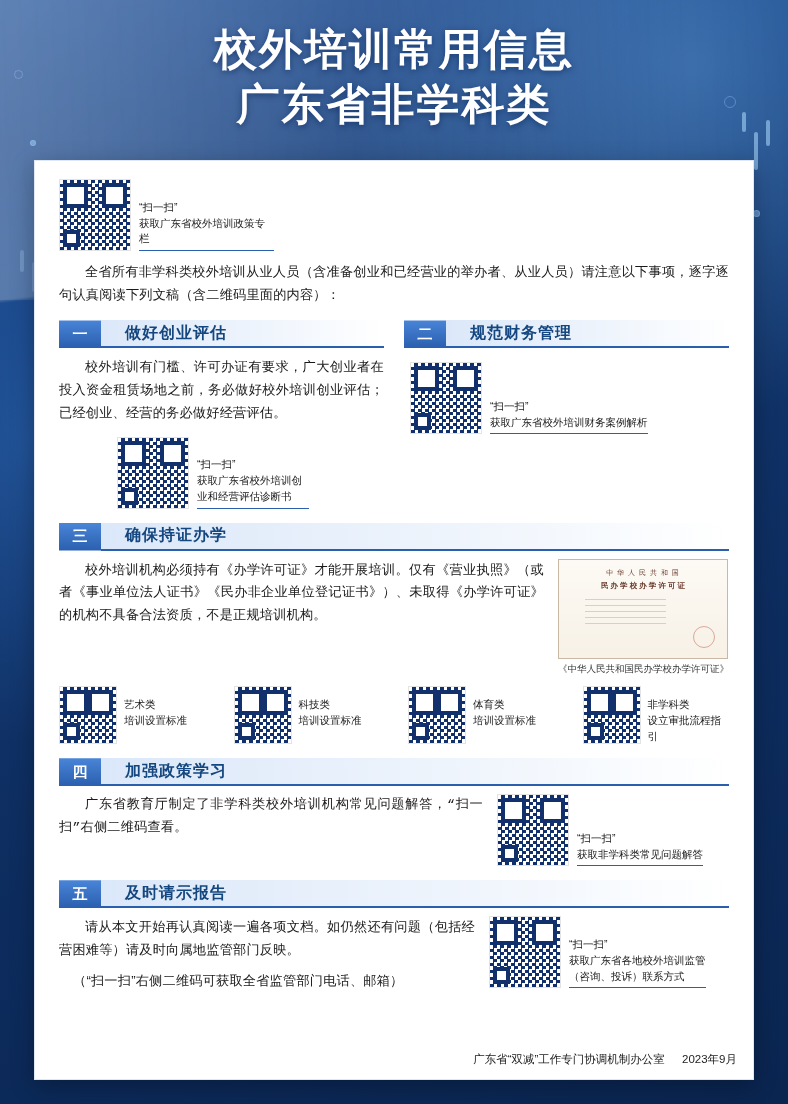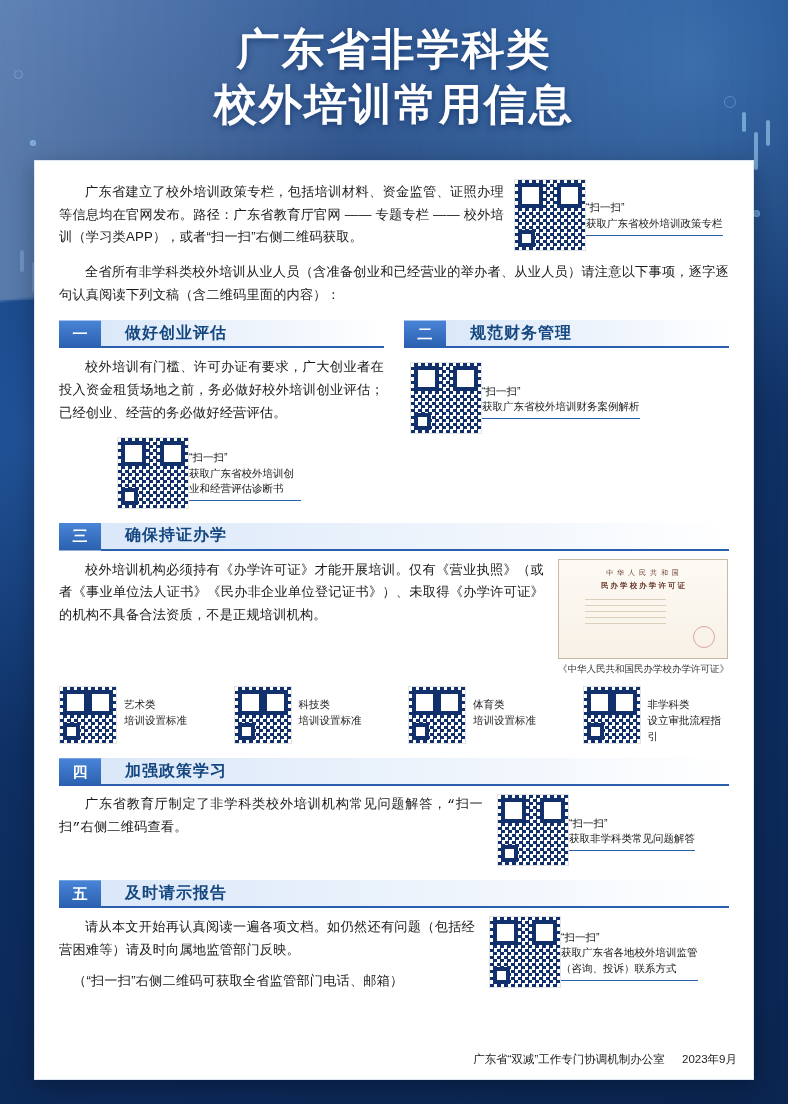--- a/index.html
+++ b/index.html
@@ -73,21 +73,21 @@
     text-align: justify;
     letter-spacing: .2px;
   }
   .indent { text-indent: 26px; }
 
   .intro-row { display: flex; gap: 10px; align-items: flex-start; }
   .intro-text { flex: 1 1 auto; padding-top: 2px; }
   .intro-qr { flex: 0 0 auto; width: 215px; }
 
   
-  .qr-block { display: flex; align-items: center; }
+  .qr-block { display: flex; align-items: flex-end; gap: 8px; }
   .qr {
     width: 62px; height: 62px;
     background-color: #fff;
     border: 1px solid #e3e3e3;
     position: relative;
     flex: 0 0 auto;
     background-image:
       repeating-conic-gradient(#12306b 0% 25%, #ffffff 0% 50%);
     background-size: 7px 7px;
   }
@@ -172,30 +172,27 @@
   <div class="deco d2"></div>
   <div class="deco d3"></div>
   <div class="deco d4"></div>
   <div class="bar b1"></div>
   <div class="bar b2"></div>
   <div class="bar b3"></div>
   <div class="bar b4"></div>
   <div class="bar b5"></div>
 
   <div class="header">
+    <div class="title-line">校外培训常用信息</div>
     <div class="title-line">广东省非学科类</div>
-    <div class="title-line">校外培训常用信息</div>
   </div>
 
   <div class="card">
 
     <div class="intro-row">
-      <div class="intro-text">
-        <p class="para indent">广东省建立了校外培训政策专栏，包括培训材料、资金监管、证照办理等信息均在官网发布。路径：广东省教育厅官网 —— 专题专栏 —— 校外培训（学习类APP），或者“扫一扫”右侧二维码获取。</p>
-      </div>
       <div class="intro-qr">
         <div class="qr-block">
           <div class="qr lg">
               <span class="eye"></span>
             </div>
           <div class="qr-cap">
             <div class="t1">“扫一扫”</div>
             <div>获取广东省校外培训政策专栏</div>
             <div class="qr-underline"></div>
           </div>

